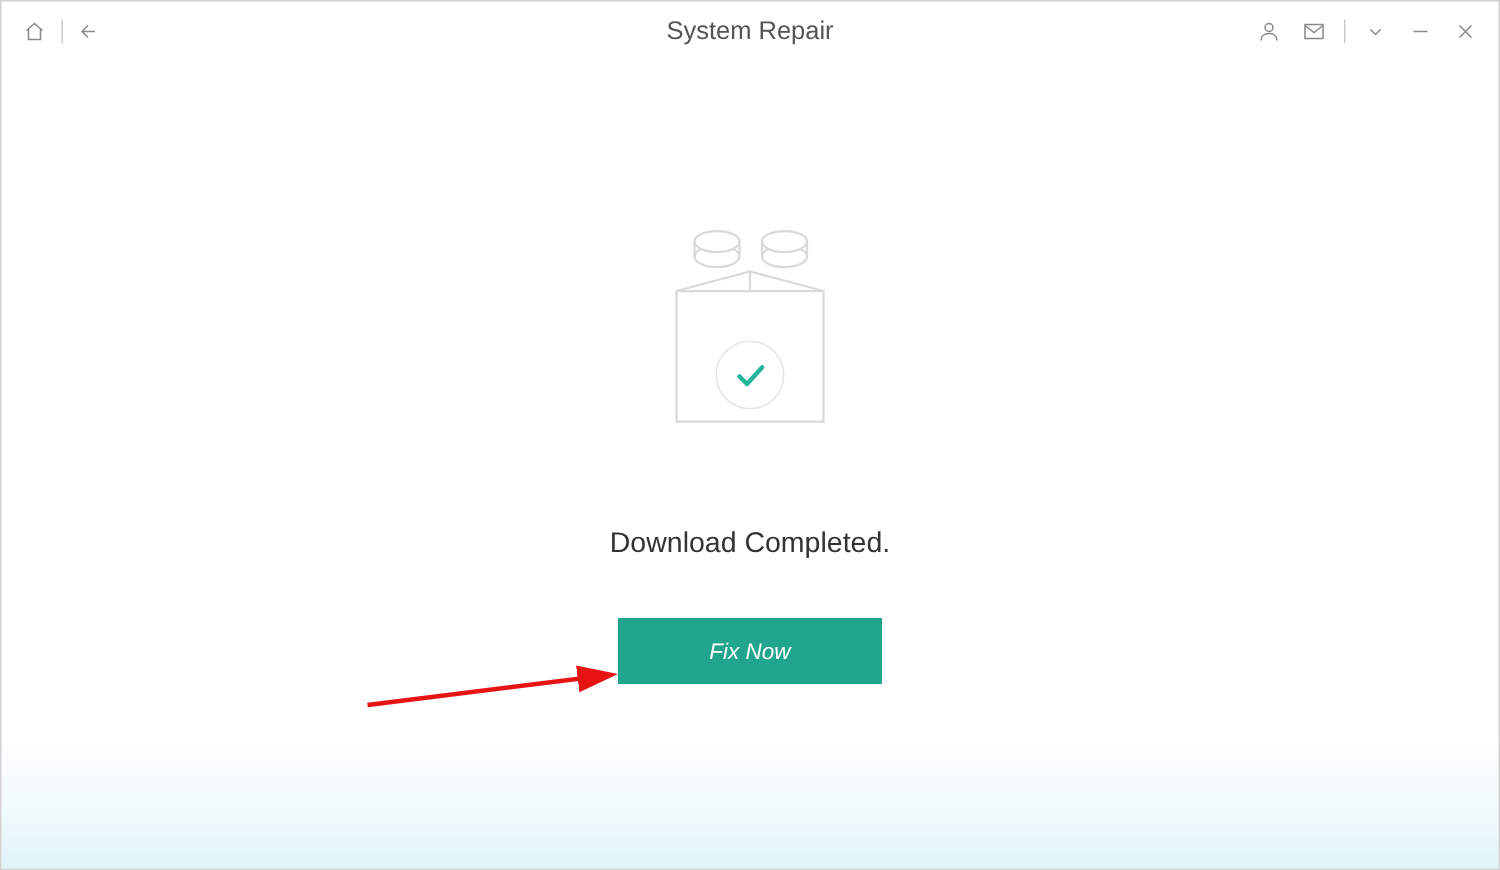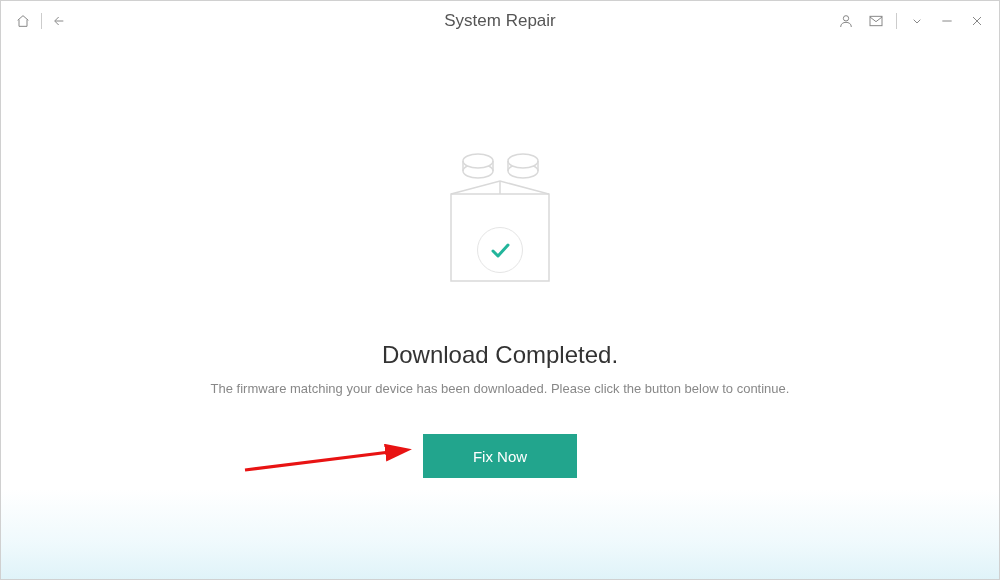--- a/index.html
+++ b/index.html
@@ -94,39 +94,40 @@
     .check-circle svg {
       width: 24px;
       height: 24px;
       stroke: #22b59b;
       fill: none;
       stroke-width: 3;
       stroke-linecap: round;
       stroke-linejoin: round;
     }
     .headline {
-      margin-top: 40px;
-      font-size: 24px;
+      margin-top: 51px;
+      font-size: 19px;
       font-weight: 400;
       color: #333;
     }
     .subtext {
       margin-top: 12px;
       font-size: 13px;
       color: #888;
     }
     .fix-button {
       margin-top: 38px;
-      width: 154px;
+      width: 176px;
       height: 44px;
       border: none;
       background: #22a58d;
       color: #fff;
       font-size: 15px;
       cursor: pointer;
+      font-style: italic;
     }
     .annotation-arrow {
       position: absolute;
       left: 240px;
       top: 436px;
       width: 180px;
       height: 40px;
       pointer-events: none;
     }
     .footer-gradient {
@@ -208,21 +209,20 @@
       </g>
     </svg>
     <div class="check-circle">
       <svg viewBox="0 0 24 24">
           <polyline points="5 13 10 18 20 7"></polyline>
         </svg>
     </div>
   </div>
 
   <h1 class="headline">Download Completed.</h1>
-  <p class="subtext">The firmware matching your device has been downloaded. Please click the button below to continue.</p>
   <button class="fix-button">Fix Now</button>
 </div>
 
 <svg class="annotation-arrow" viewBox="0 0 180 40">
   <defs>
     <marker id="arrowhead" markerWidth="10" markerHeight="10" refX="7" refY="3" orient="auto">
       <polygon points="0 0, 9 3, 0 6" fill="#e81313"></polygon>
     </marker>
   </defs>
   <line x1="4" y1="33" x2="165" y2="13" stroke="#e81313" stroke-width="3" marker-end="url(#arrowhead)"></line>

